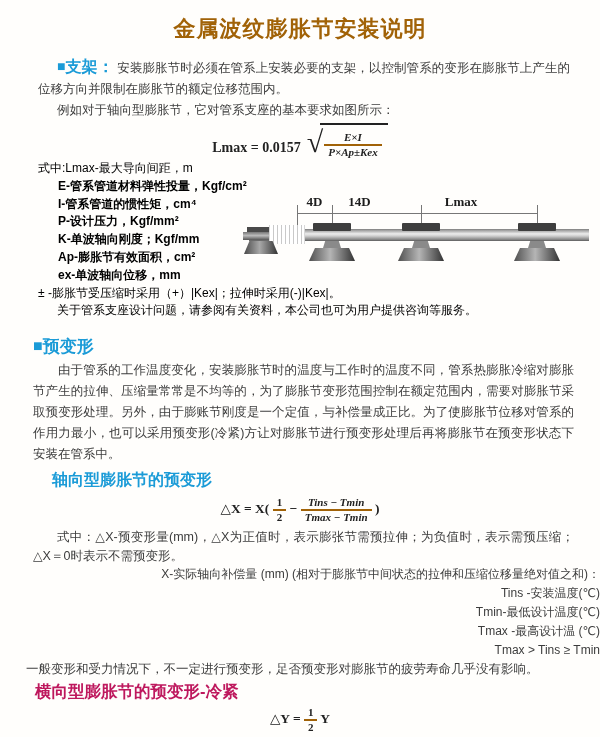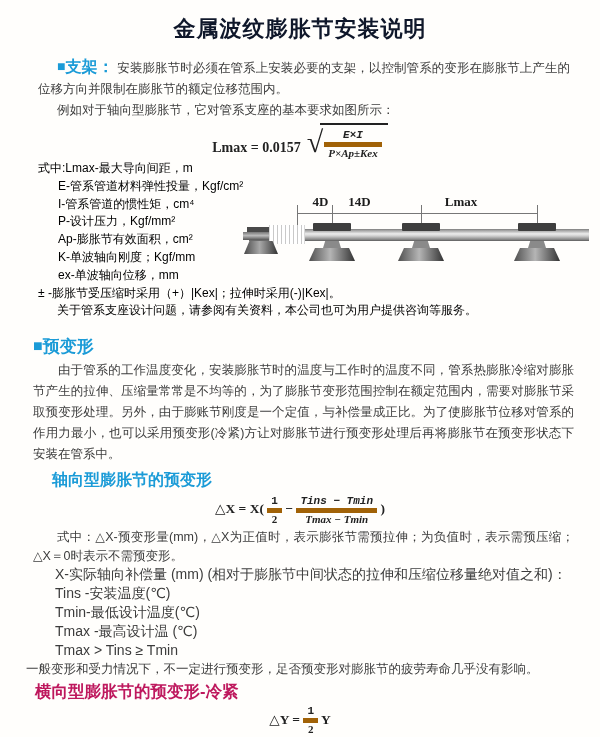--- a/index.html
+++ b/index.html
@@ -5,44 +5,44 @@
   * { margin:0; padding:0; box-sizing:border-box; }
   html,body { background:#ffffff; }
   .page {
     position:relative; width:600px; height:737px; margin:0 auto;
     background:#fffefc; overflow:hidden;
     font-family:"Liberation Sans","DejaVu Sans",sans-serif;
     color:#3c3c3c;
   }
   .page-title {
     padding-top:14px; text-align:center;
-    font-size:22px; font-weight:bold; color:#0f172a; letter-spacing:1px;
+    font-size:22px; font-weight:bold; color:#a16207; letter-spacing:1px;
   }
   
   .support-intro {
     margin:12px 30px 0 38px; font-size:12.5px; line-height:21px;
     text-align:justify; text-indent:19px;
   }
   .bullet { color:#1b9bd7; font-size:14px; vertical-align:1px; }
   .sec-inline-head { color:#1b9bd7; font-size:16px; font-weight:bold; }
   .support-example { margin:0 30px 0 38px; font-size:12.5px; line-height:21px; text-indent:19px; }
 
   .formula { text-align:center; color:#222; }
   .serif { font-family:"Liberation Serif","DejaVu Serif",serif; font-weight:bold; }
   .lmax-formula { margin-top:2px; height:34px; font-size:14px; line-height:34px; }
   .frac { display:inline-flex; flex-direction:column; vertical-align:middle; font-size:11px; line-height:13px; text-align:center; }
-  .frac .fnum { border-bottom:5px solid #a16207; padding:0 4px;font-family:Liberation Mono, monospace; }
+  .frac .fnum { border-bottom:2px solid #a16207; padding:0 4px; }
   .frac .fden { padding:0 4px; }
   .sqrt { display:inline-flex; align-items:center; margin-left:6px; }
   .rad { font-size:30px; font-weight:400; line-height:28px; margin-right:-3px; }
   .radbody { display:inline-block; border-top:2px solid #222; padding:2px 6px 0 4px; }
   .it { font-style:italic; }
 
   .definitions { margin:3px 0 15px 38px; font-size:12px; line-height:17.8px; color:#000000; width:560px; }
-  .def-indent { padding-left:20px; }
+  .def-indent { padding-left:20px;font-weight:bold; }
   .def-indent2 { padding-left:19px; }
 
   
   .diagram { position:absolute; left:243px; top:192px; width:352px; height:100px; }
   .dim-line { position:absolute; left:54px; top:21px; width:240px; height:1px; background:#777; }
   .tick { position:absolute; top:13px; width:1px; height:24px; background:#777; }
   .dim-label { position:absolute; top:2px; text-align:center; font-size:13px; color:#1c1c1c; }
   .pipe { position:absolute; left:6px; top:37px; width:340px; height:12px;
     background:linear-gradient(#9a9a9a,#ececec 38%,#cfcfcf 60%,#7d7d7d);
     border-top:1px solid #8a8a8a; border-bottom:1px solid #6b6b6b; }
@@ -63,21 +63,21 @@
     background:linear-gradient(90deg,#4f4f4f,#b5b5b5 46%,#333); }
 
   
   .predeform-head { margin:3px 0 0 33px; font-size:17px; font-weight:bold; color:#1b9bd7; line-height:22px; }
   .predeform-head .bullet { font-size:16px; }
   .predeform-body { margin:2px 26px 0 33px; font-size:12.5px; line-height:21px; text-align:justify; text-indent:25px; }
 
   .axial-head { margin:4px 0 0 52px; font-size:16px; font-weight:bold; color:#1b9bd7; line-height:21px; }
   .ax-formula { margin-top:3px; height:32px; font-size:13.5px; line-height:32px; }
   .ax-note0 { margin:3px 26px 0 33px; font-size:12.5px; line-height:18.5px; text-align:justify; text-indent:24px; }
-  .ax-note { margin-left:55px; font-size:14px; line-height:19px; }
+  .ax-note { margin-left:55px; font-size:12px; line-height:19px;text-align:right; }
   .ax-note-last { margin-left:26px; font-size:12.5px; line-height:19px; }
 
   .lateral-head { margin:2px 0 0 35px; font-size:16.5px; font-weight:bold; color:#be185d; line-height:21px; }
   .lat-formula { margin-top:3px; height:28px; font-size:13.5px; line-height:28px; }
   .lat-note { margin:6px 0 0 55px; font-size:12.5px; }
 </style>
 </head>
 <body>
 
 <div class="page">
@@ -98,29 +98,29 @@
             <span class="fden">P×Ap±Kex</span>
           </span></span>
       </span>
   </div>
 
   <div class="definitions">
     <div>式中:Lmax-最大导向间距，m</div>
     <div class="def-indent">E-管系管道材料弹性投量，Kgf/cm²</div>
     <div class="def-indent">I-管系管道的惯性矩，cm⁴</div>
     <div class="def-indent">P-设计压力，Kgf/mm²</div>
+    <div class="def-indent">K-单波轴向刚度；Kgf/mm</div>
     <div class="def-indent">Ap-膨胀节有效面积，cm²</div>
-    <div class="def-indent">K-单波轴向刚度；Kgf/mm</div>
     <div class="def-indent">ex-单波轴向位移，mm</div>
     <div>± -膨胀节受压缩时采用（+）|Kex|；拉伸时采用(-)|Kex|。</div>
     <div class="def-indent2">关于管系支座设计问题，请参阅有关资料，本公司也可为用户提供咨询等服务。</div>
   </div>
 
   <div class="diagram">
-    <div class="dim-label serif" style="left:60px;width:35px;">4D</div>
+    <div class="dim-label serif" style="left:54px;width:35px;">4D</div>
     <div class="dim-label serif" style="left:72px;width:89px;">14D</div>
     <div class="dim-label serif" style="left:160px;width:116px;">Lmax</div>
     <div class="dim-line"></div>
     <div class="tick" style="left:54px;"></div>
     <div class="tick" style="left:89px;"></div>
     <div class="tick" style="left:178px;"></div>
     <div class="tick" style="left:294px;"></div>
 
     <div class="pipe"></div>
     <div class="bellows"></div>

